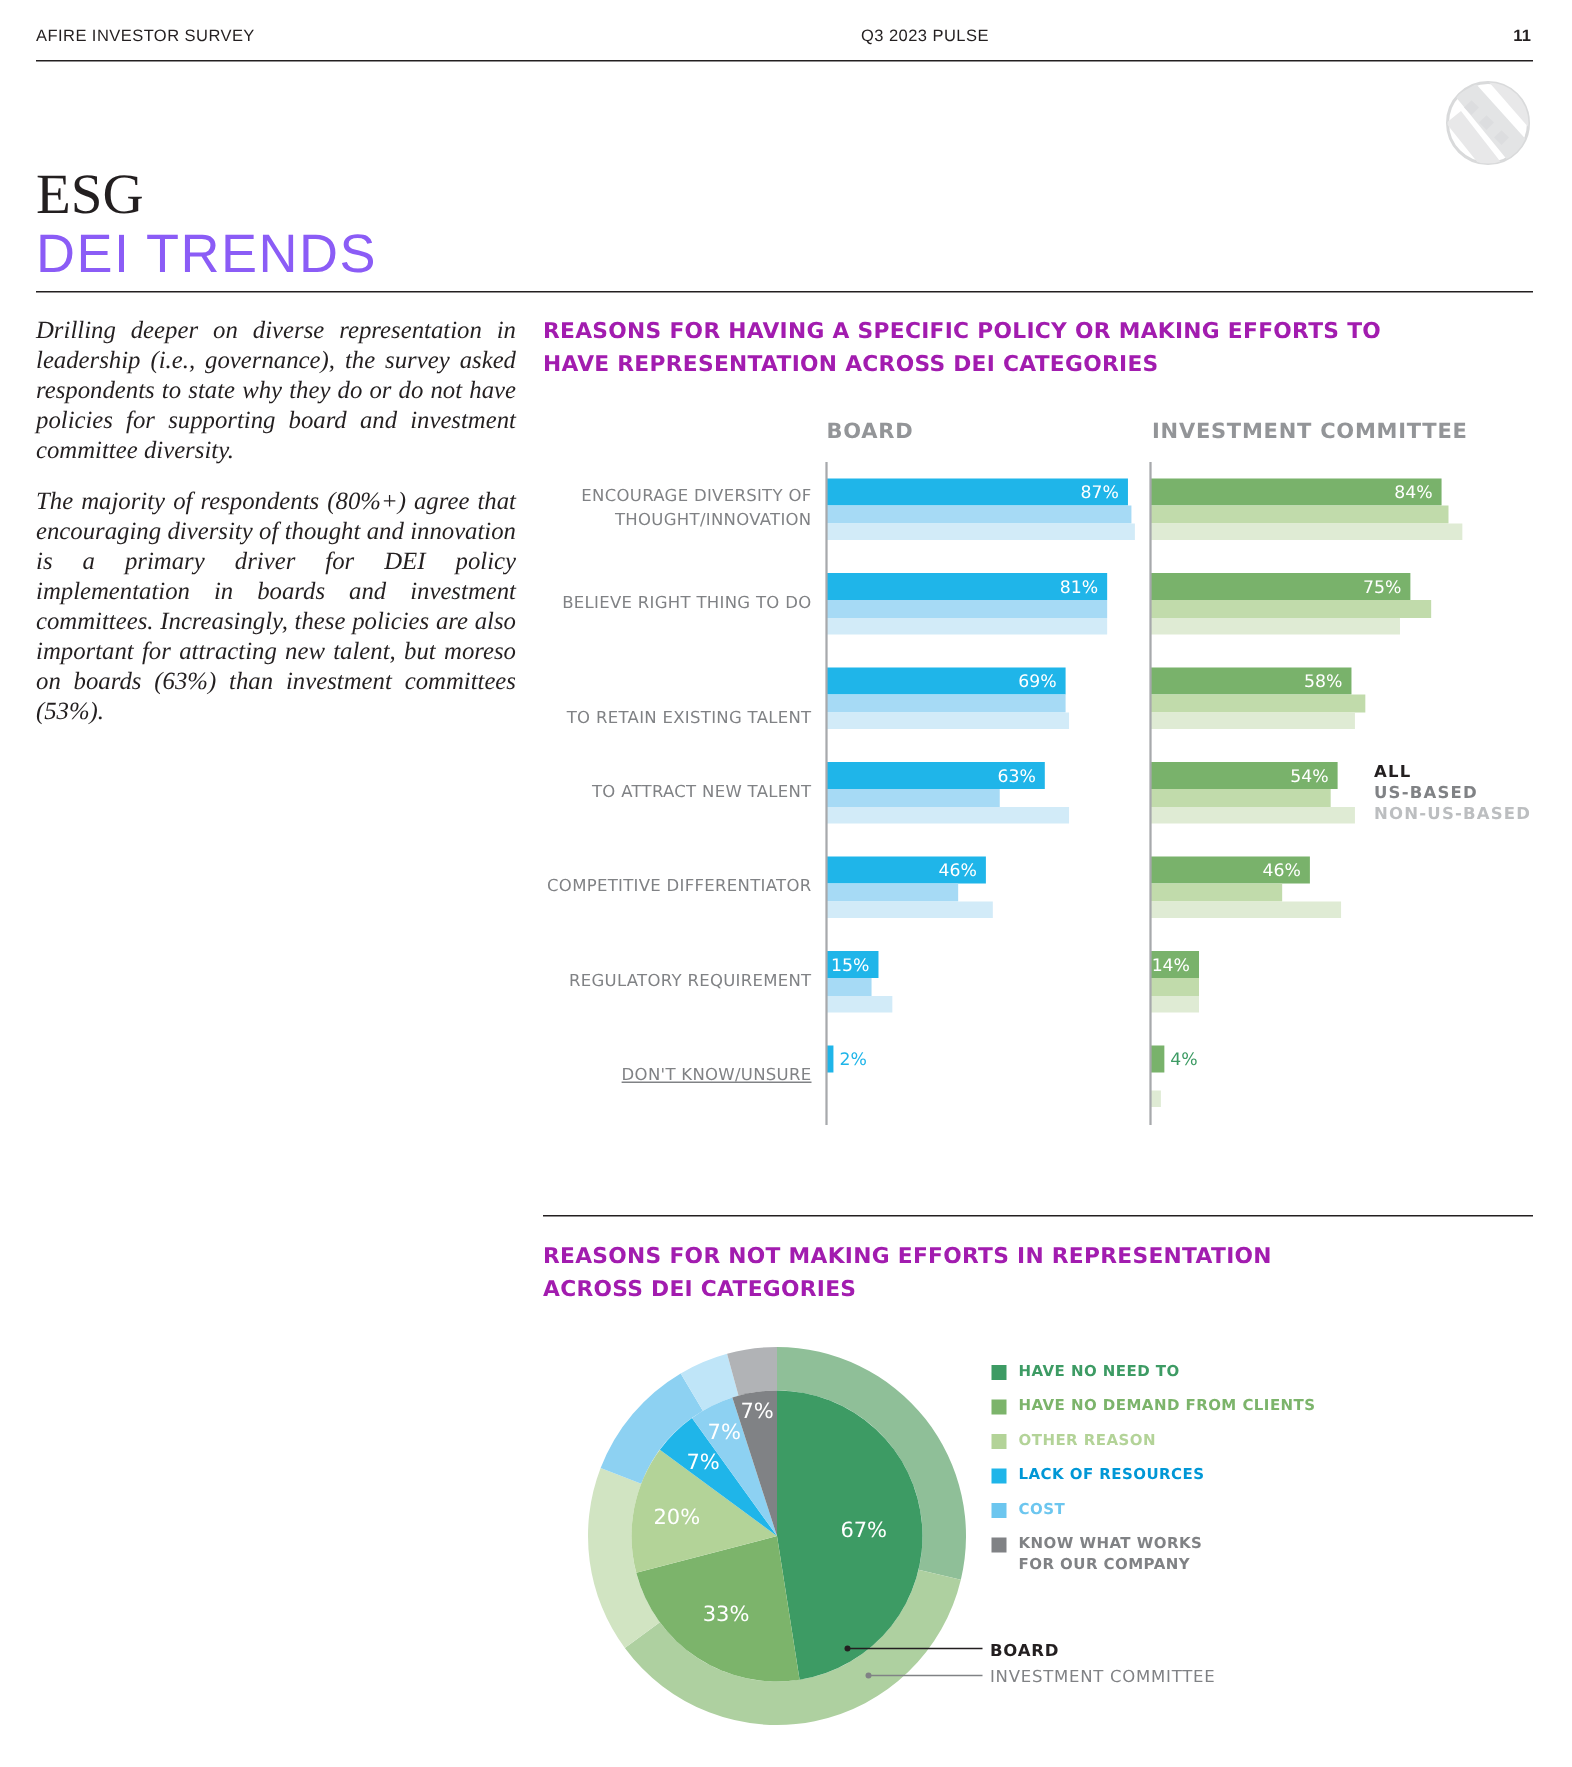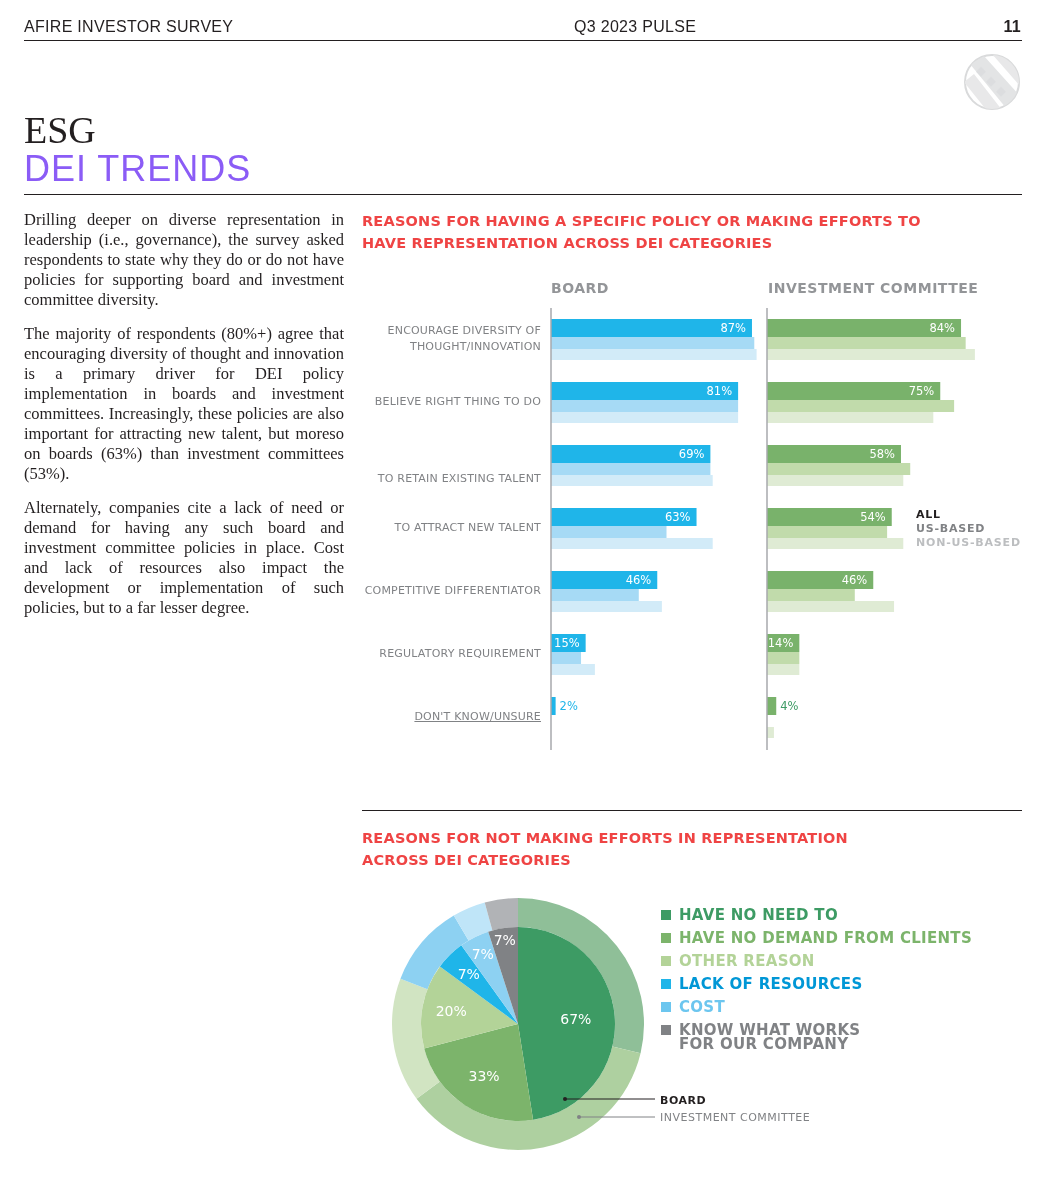--- a/index.html
+++ b/index.html
@@ -1,27 +1,27 @@
 <!DOCTYPE html>
 <html><head>
 <meta charset="utf-8">
 <style>
   html,body{margin:0;padding:0;background:#fff;}
   body{width:1048px;height:1178px;position:relative;font-family:"DejaVu Sans",sans-serif;color:#231f20;overflow:hidden;}
-  .hdr{position:absolute;top:18px;font-size:16px;letter-spacing:0.3px;color:#231f20;font-family:"Liberation Sans",sans-serif;}
+  .hdr{position:absolute;top:18px;font-size:11px;letter-spacing:0.3px;color:#231f20;font-family:"Liberation Sans",sans-serif;}
   .rule{position:absolute;left:24px;width:998px;height:1px;background:#231f20;}
   .title-esg{position:absolute;left:24px;top:108px;font-family:"Liberation Serif",serif;font-size:38px;color:#231f20;}
   .title-dei{position:absolute;left:24px;top:148px;font-family:"Liberation Sans",sans-serif;font-size:36px;color:#8b5cf6;font-weight:300;letter-spacing:1px;}
-  .body-text{position:absolute;left:24px;top:210px;width:320px;font-family:"Liberation Serif",serif;font-size:16.5px;line-height:20px;text-align:justify;color:#231f20;}
+  .body-text{position:absolute;left:24px;top:210px;width:320px;font-family:"Liberation Serif",serif;font-size:16.5px;line-height:20px;text-align:justify;color:#231f20;font-style:italic;}
   .body-text p{margin:0 0 14px 0;}
-  .chart-title{position:absolute;left:362px;font-family:"DejaVu Sans",sans-serif;font-weight:bold;font-size:14.5px;line-height:22px;color:#ef4444;letter-spacing:0.2px;}
+  .chart-title{position:absolute;left:362px;font-family:"DejaVu Sans",sans-serif;font-weight:bold;font-size:14.5px;line-height:22px;color:#a21caf;letter-spacing:0.2px;}
   .col-head{position:absolute;top:280px;font-family:"DejaVu Sans",sans-serif;font-size:14px;font-weight:bold;color:#939598;letter-spacing:0.5px;}
   .cat{position:absolute;right:507px;text-align:right;font-family:"DejaVu Sans",sans-serif;font-size:11px;line-height:16px;color:#808285;letter-spacing:0.2px;}
   .legend-bar{position:absolute;left:916px;top:508px;font-family:"DejaVu Sans",sans-serif;font-size:11px;line-height:14px;font-weight:bold;letter-spacing:0.8px;}
-  .pie-legend{position:absolute;left:661px;top:908px;font-family:"DejaVu Sans",sans-serif;font-size:15px;font-weight:bold;letter-spacing:0.3px;}
+  .pie-legend{position:absolute;left:661px;top:908px;font-family:"DejaVu Sans",sans-serif;font-size:10px;font-weight:bold;letter-spacing:0.3px;}
   .pie-legend .item{display:flex;align-items:flex-start;margin-bottom:9px;line-height:14px;}
   .pie-legend .sw{width:10px;height:10px;margin-right:8px;margin-top:2px;flex:none;}
   .ring-label{position:absolute;left:660px;font-family:"DejaVu Sans",sans-serif;font-size:11px;font-weight:bold;letter-spacing:0.5px;}
   svg text{font-family:"DejaVu Sans",sans-serif;}
 </style>
 </head>
 <body>
 
 <div class="hdr" style="left:24px;">AFIRE INVESTOR SURVEY</div>
 <div class="hdr" style="left:531px;margin-left:43px;">Q3 2023 PULSE</div>
@@ -47,21 +47,20 @@
   </svg>
 </div>
 
 <div class="title-esg">ESG</div>
 <div class="title-dei">DEI TRENDS</div>
 <div class="rule" style="top:194px;"></div>
 
 <div class="body-text">
   <p>Drilling deeper on diverse representation in leadership (i.e., governance), the survey asked respondents to state why they do or do not have policies for supporting board and investment committee diversity.</p>
   <p>The majority of respondents (80%+) agree that encouraging diversity of thought and innovation is a primary driver for DEI policy implementation in boards and investment committees. Increasingly, these policies are also important for attracting new talent, but moreso on boards (63%) than investment committees (53%).</p>
-  <p>Alternately, companies cite a lack of need or demand for having any such board and investment committee policies in place. Cost and lack of resources also impact the development or implementation of such policies, but to a far lesser degree.</p>
 </div>
 
 <div class="chart-title" style="top:210px;width:600px;">REASONS FOR HAVING A SPECIFIC POLICY OR MAKING EFFORTS TO HAVE REPRESENTATION ACROSS DEI CATEGORIES</div>
 <div class="col-head" style="left:551px;">BOARD</div>
 <div class="col-head" style="left:768px;">INVESTMENT COMMITTEE</div>
 
 <div id="cat-labels">
     <div class="cat" style="top: 323px;">
       <div>ENCOURAGE DIVERSITY OF</div>
       <div>THOUGHT/INNOVATION</div>

